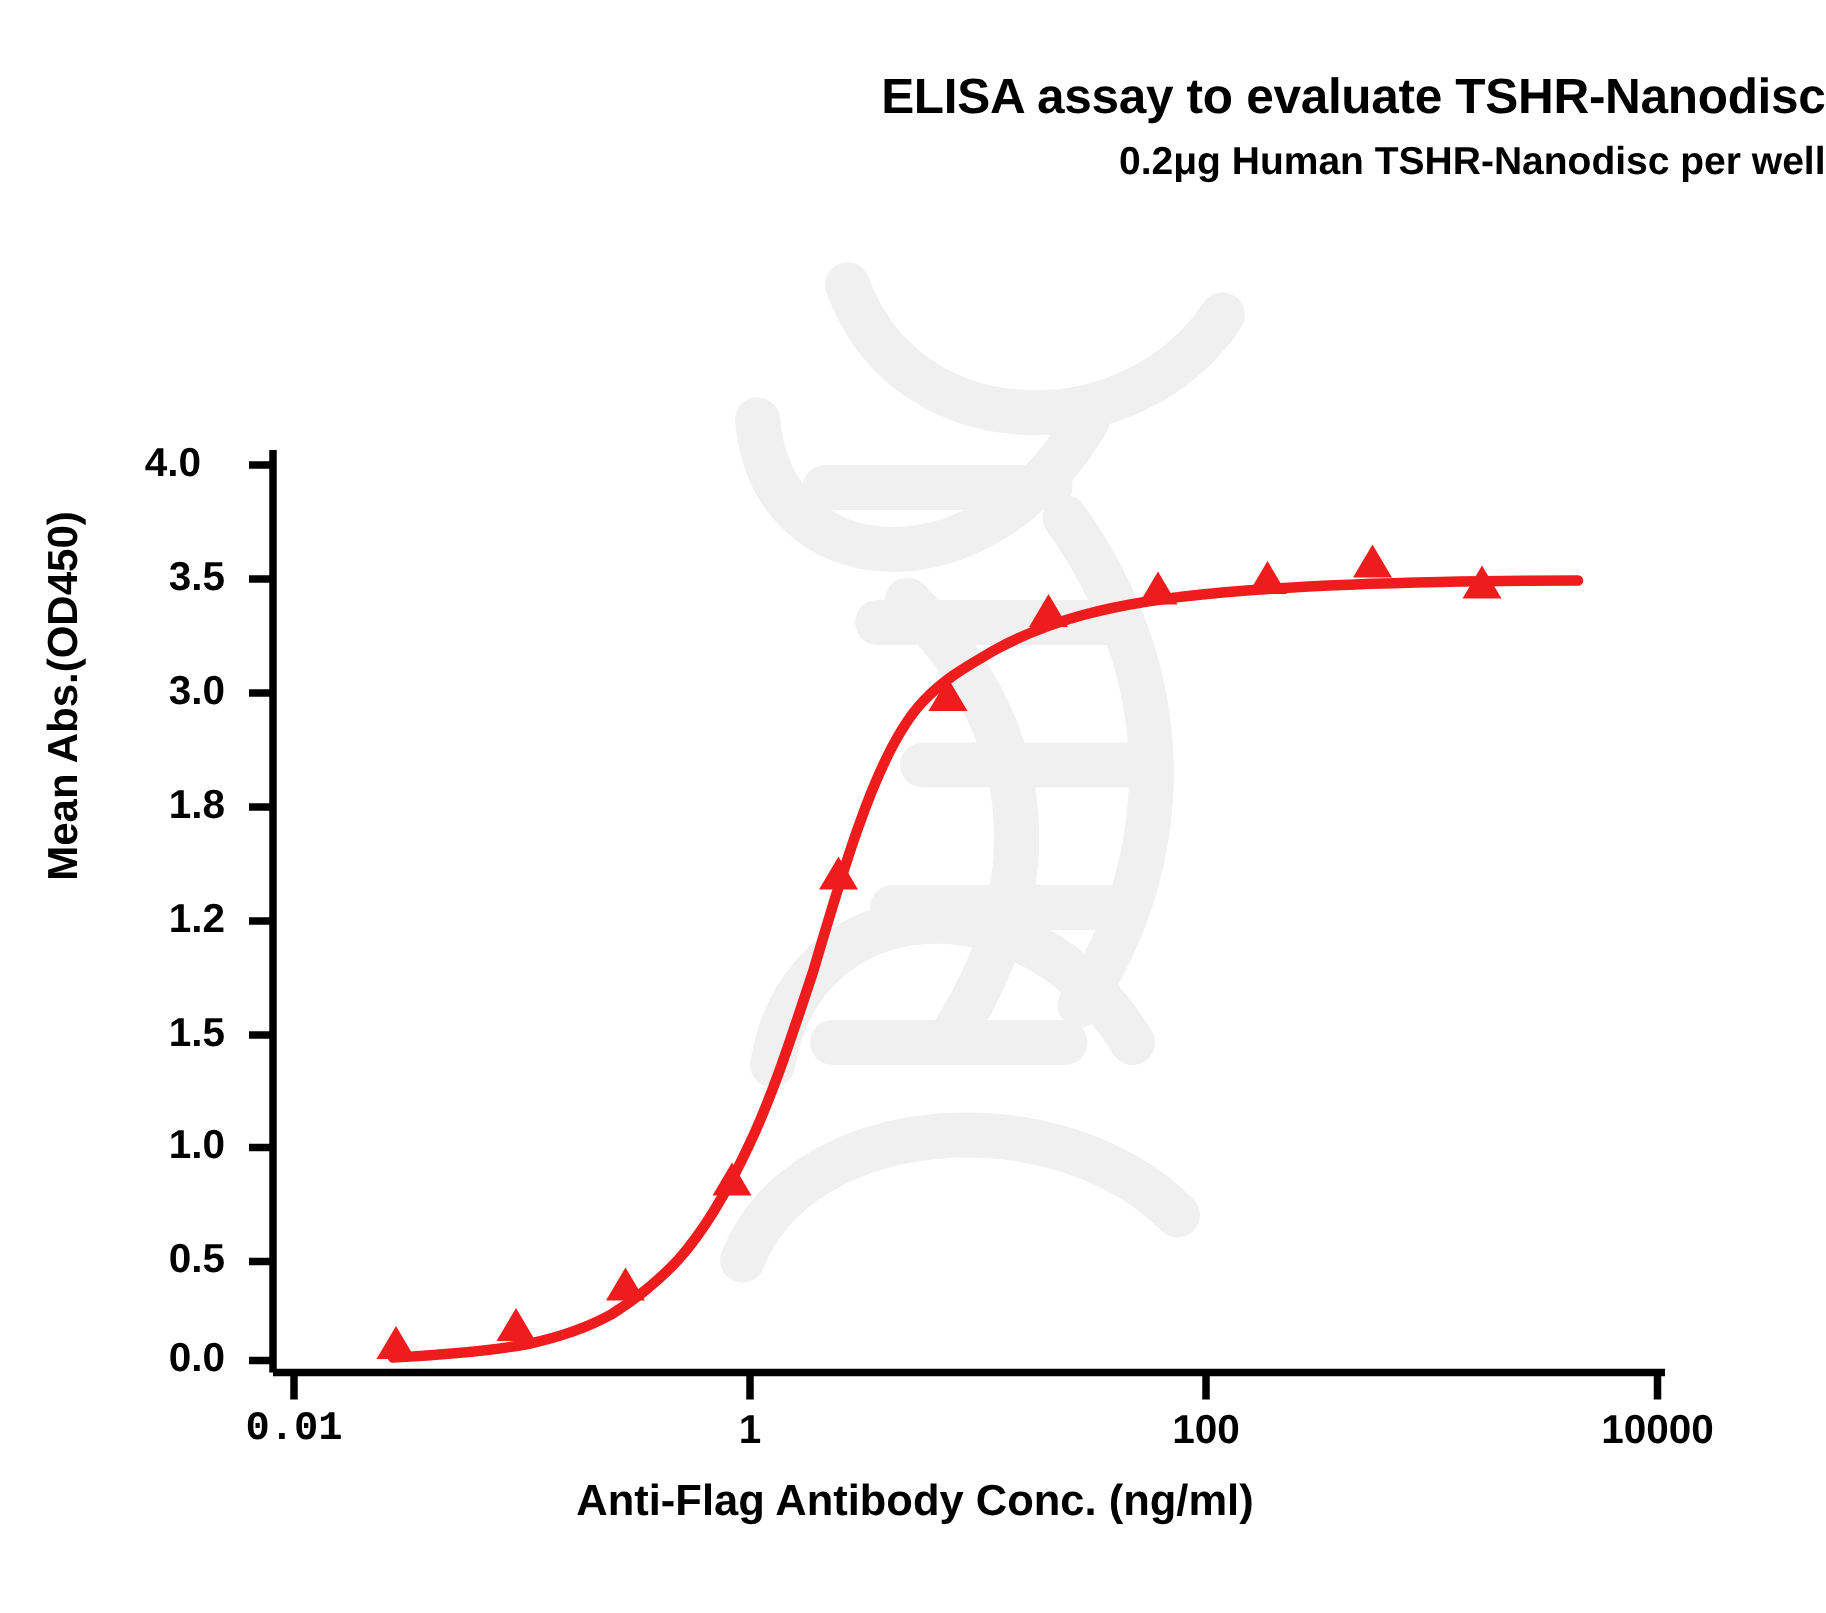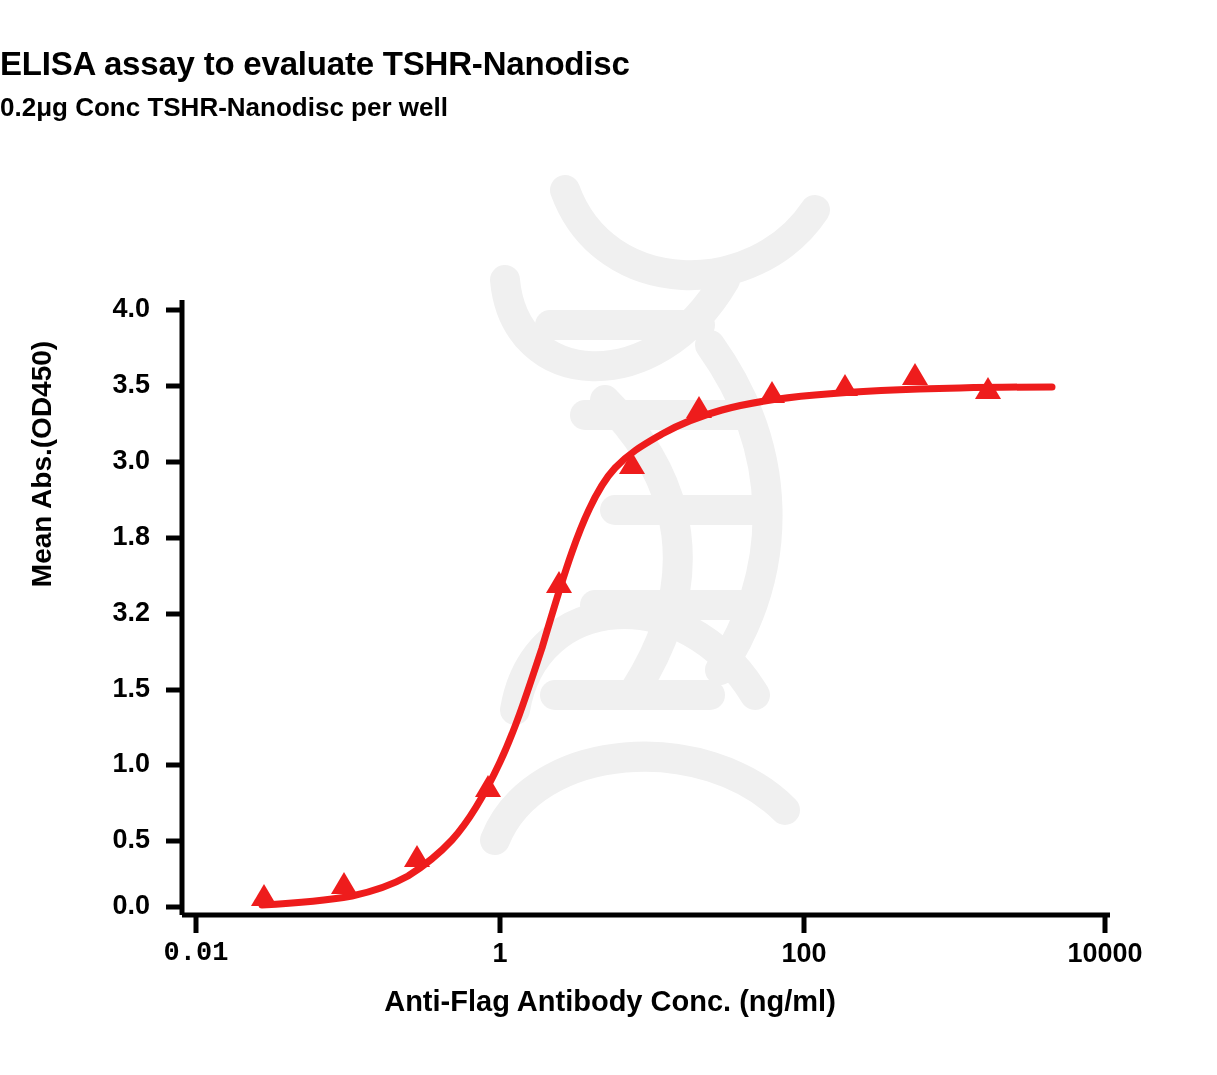--- a/index.html
+++ b/index.html
@@ -19,21 +19,21 @@
     left: 0;
     top: 0;
     width: 1217px;
     height: 1075px;
   }
   .title-block {
     position: absolute;
     left: 0;
     top: 44px;
     width: 1217px;
-    text-align: left;
+    text-align: right;
     pointer-events: none;
   }
   .chart-title {
     font-size: 33px;
     font-weight: bold;
     color: #000000;
     letter-spacing: -0.2px;
     line-height: 40px;
   }
   .chart-subtitle {
@@ -97,21 +97,21 @@
     width: 160px;
   }
 </style>
 </head>
 <body>
 
 <div id="figure">
 
   <div class="title-block">
     <div class="chart-title">ELISA assay to evaluate TSHR-Nanodisc</div>
-    <div class="chart-subtitle">0.2μg Conc TSHR-Nanodisc per well</div>
+    <div class="chart-subtitle">0.2μg Human TSHR-Nanodisc per well</div>
   </div>
 
   <svg class="watermark" viewBox="0 0 420 720" xmlns="http://www.w3.org/2000/svg">
     <g stroke="#f0f0f0" stroke-width="30" fill="none" stroke-linecap="round">
       <path d="M50 130 C 60 240, 200 250, 270 130"></path>
       <path d="M110 40 C 150 150, 300 150, 360 60"></path>
       <path d="M60 560 C 80 440, 230 430, 300 545"></path>
       <path d="M40 690 C 80 590, 250 580, 330 660"></path>
       <path d="M150 250 C 230 330, 250 430, 180 540"></path>
       <path d="M255 195 C 330 300, 330 420, 265 520"></path>
@@ -169,25 +169,25 @@
       <polygon points="559,571 572,593 546,593"></polygon>
       <polygon points="632,452 645,474 619,474"></polygon>
       <polygon points="699,396 712,418 686,418"></polygon>
       <polygon points="772,381 785,403 759,403"></polygon>
       <polygon points="845,374 858,396 832,396"></polygon>
       <polygon points="915,363 928,385 902,385"></polygon>
       <polygon points="988,377 1001,399 975,399"></polygon>
     </g>
   </svg>
 
-  <div class="tick-label ytick" style="left:60px; top:293px;">4.0</div>
+  <div class="tick-label ytick" style="left:44px; top:293px;">4.0</div>
   <div class="tick-label ytick" style="left:60px; top:369px;">3.5</div>
   <div class="tick-label ytick" style="left:60px; top:445px;">3.0</div>
   <div class="tick-label ytick" style="left:60px; top:521px;">1.8</div>
-  <div class="tick-label ytick" style="left:60px; top:597px;">3.2</div>
+  <div class="tick-label ytick" style="left:60px; top:597px;">1.2</div>
   <div class="tick-label ytick" style="left:60px; top:673px;">1.5</div>
   <div class="tick-label ytick" style="left:60px; top:748px;">1.0</div>
   <div class="tick-label ytick" style="left:60px; top:824px;">0.5</div>
   <div class="tick-label ytick" style="left:60px; top:890px;text-align:right;">0.0</div>
 
   <div class="tick-label xtick" style="left:116px; top:938px;font-family:Liberation Mono, monospace;">0.01</div>
   <div class="tick-label xtick" style="left:420px; top:938px;">1</div>
   <div class="tick-label xtick" style="left:724px; top:938px;">100</div>
   <div class="tick-label xtick" style="left:1025px; top:938px;">10000</div>
 

